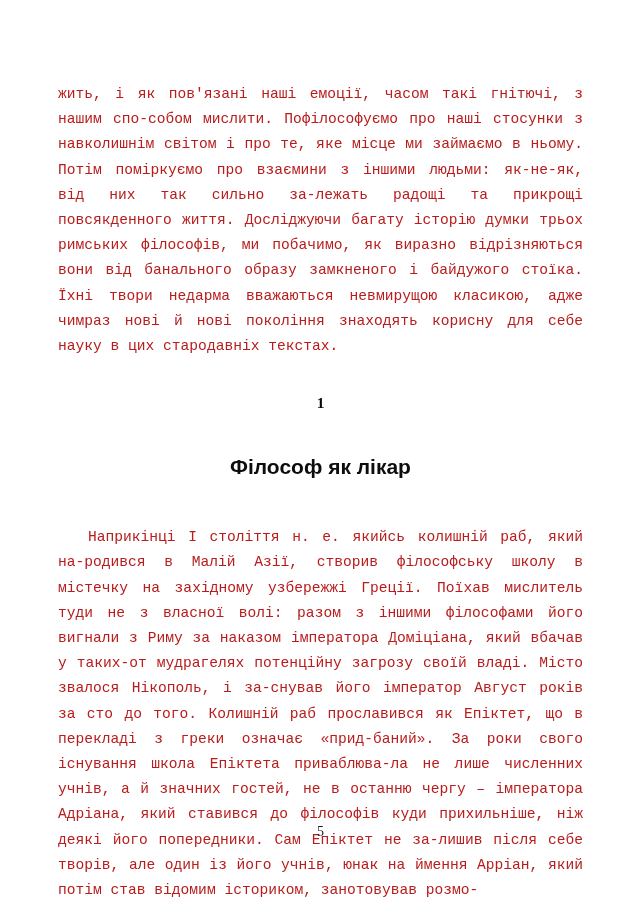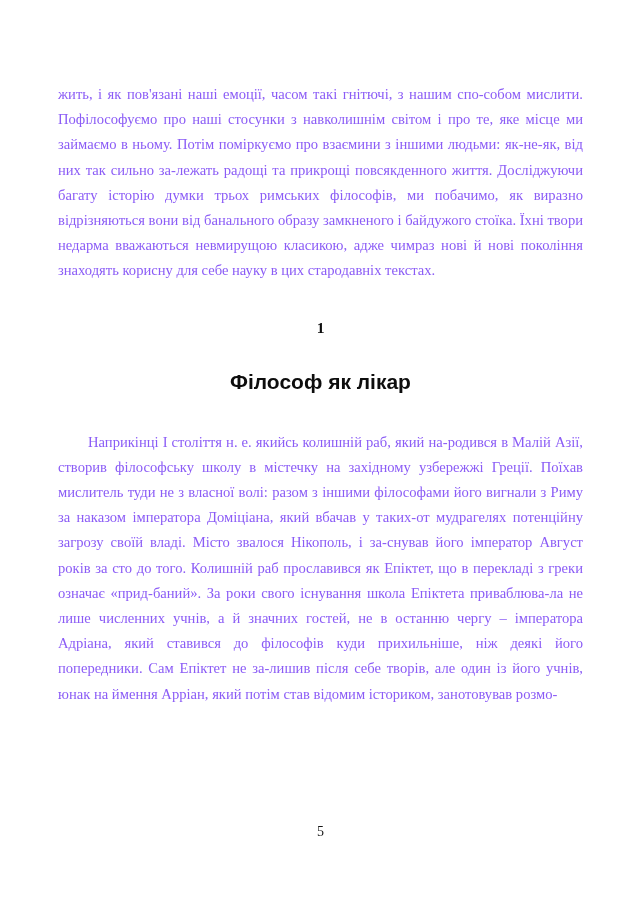--- a/index.html
+++ b/index.html
@@ -28,38 +28,38 @@
     left: 58px;
     top: 82px;
     width: 525px;
   }
   p.body-par {
     margin: 0;
     font-size: 14.6px;
     line-height: 25.2px;
     text-align: justify;
     text-justify: inter-word;
-    color: #8b5cf6;
-    font-family: Liberation Serif, serif;
+    color: #b91c1c;
+    font-family: Liberation Mono, monospace;
   }
   p.body-par.indent {
     text-indent: 30px;
   }
   .chapter-number {
     margin: 0;
     padding: 0;
     text-align: center;
     font-size: 15.5px;
     font-weight: bold;
     line-height: 20px;
     color: #0d0d0d;
     font-family: "Liberation Serif", serif;
   }
   .chapter-title {
-    margin: 4px;
+    margin: 14px;
     padding: 0;
     text-align: center;
     font-size: 21px;
     font-weight: bold;
     line-height: 28px;
     color: #0d0d0d;
     font-family: "Liberation Sans", sans-serif;
   }
   .spacer-1 { height: 34px; }
   .spacer-2 { height: 26px; }

